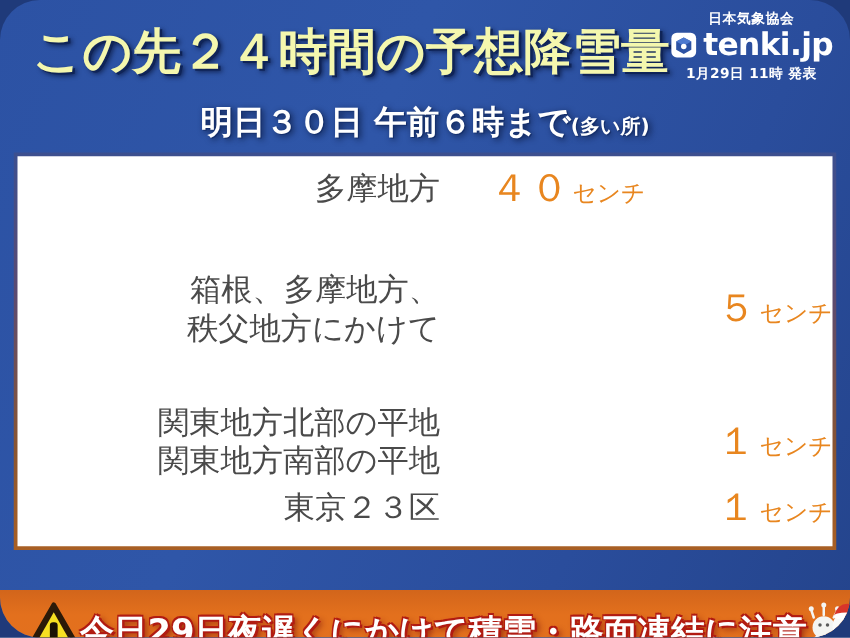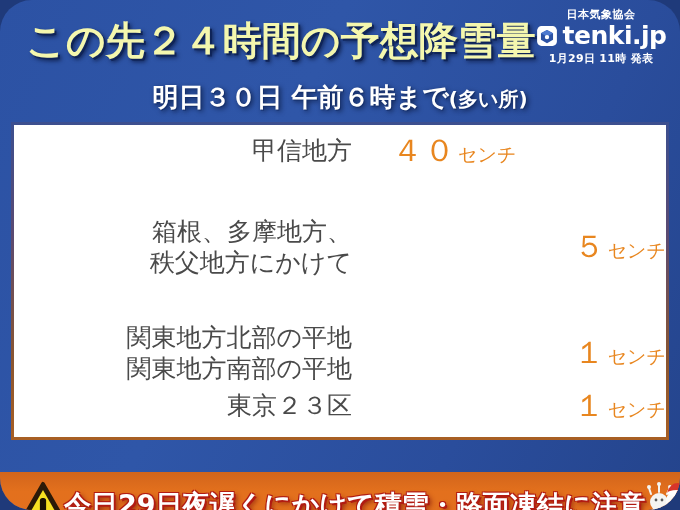--- a/index.html
+++ b/index.html
@@ -90,21 +90,21 @@
     text-align: center;
     font-size: 26px;
     font-weight: bold;
     color: #ffffff;
     white-space: nowrap;
     text-shadow:
       1px 1px 0 #15306d,
       2px 2px 5px rgba(6,18,50,0.8);
   }
   .subtitle .sub-small {
-    font-size: 20px;
+    font-size: 16px;
   }
 
   
   .panel-shell {
     position: absolute;
     left: 11px;
     top: 122px;
     width: 658px;
     height: 318px;
     background: linear-gradient(180deg, #3c4f8f 0%, #5a4a72 35%, #8a5530 75%, #a85f24 100%);
@@ -243,21 +243,21 @@
     <div class="subtitle">
       <span>明日３０日 午前６時まで</span><span class="sub-small">(多い所)</span>
     </div>
   </div>
 
   <div class="panel-shell">
     <div class="panel">
       <div class="rows" id="rows-container">
           <div class="row">
             <div class="row-label">
-              <span class="lbl-line">甲信地方</span>
+              <span class="lbl-line">多摩地方</span>
             </div>
             <div class="row-value"><span class="val-num">４０</span><span class="val-unit">センチ</span></div>
           </div>
           <div class="row tall">
             <div class="row-label">
               <span class="lbl-line">箱根、多摩地方、</span>
               <span class="lbl-line">秩父地方にかけて</span>
             </div>
             <div class="row-value single-digit"><span class="val-num">５</span><span class="val-unit">センチ</span></div>
           </div>

